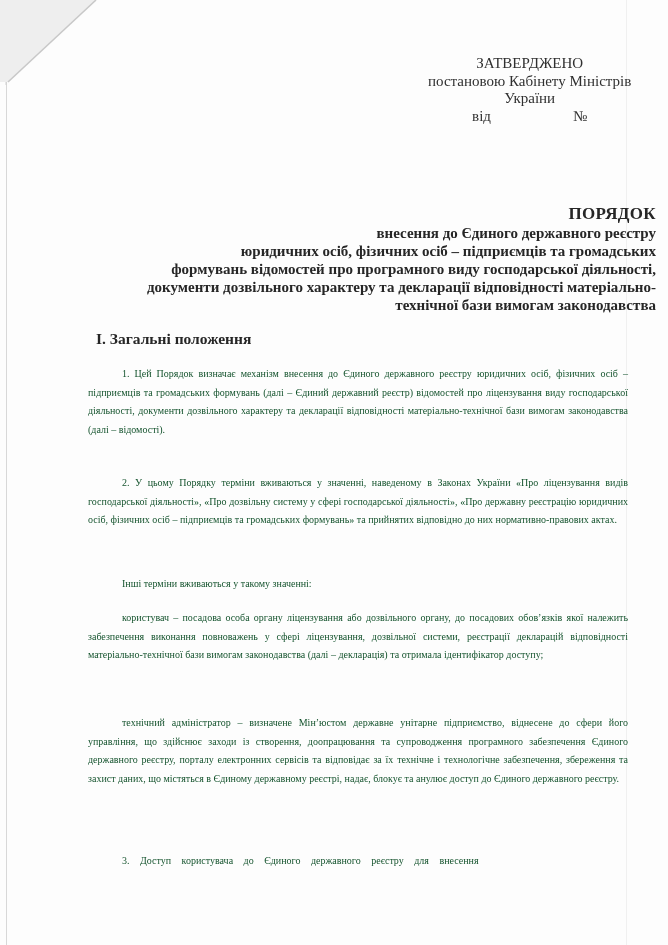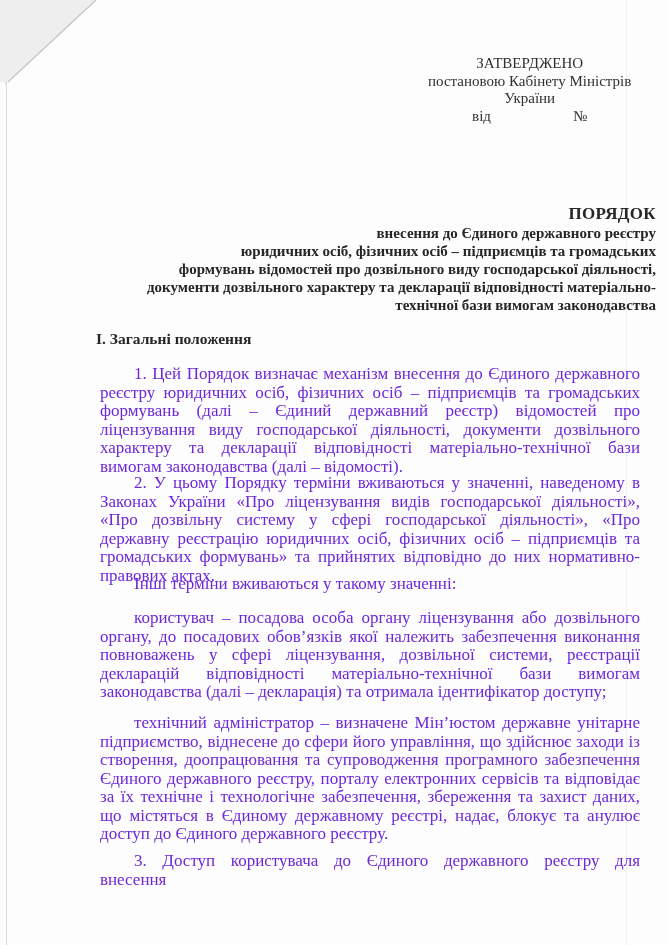--- a/index.html
+++ b/index.html
@@ -78,26 +78,26 @@
       width: 560px;
       top: 330px;
       text-align: left;
       font-weight: bold;
       font-size: 15.5px;
       color: #262626;
     }
 
     .body-text {
       position: absolute;
-      left: 100px;
+      left: 88px;
       width: 540px;
-      font-size: 17px;
+      font-size: 10px;
       line-height: 18.5px;
       text-align: justify;
-      color: #6d28d9;
+      color: #14532d;
     }
     .body-text p {
       margin: 0;
       text-indent: 34px;
     }
     #p1 { top: 365px; }
     #p2 { top: 474px; }
     #p3 { top: 575px; }
     #p4 { top: 609px; }
     #p5 { top: 714px; }
@@ -122,21 +122,21 @@
     <div class="line">України</div>
     <div class="line">
       <span>від</span><span class="no-sign">№</span>
     </div>
   </div>
 
   <div class="title-block">
     <div class="title-main">ПОРЯДОК</div>
     <div class="title-sub">внесення до Єдиного державного реєстру</div>
     <div class="title-sub">юридичних осіб, фізичних осіб – підприємців та громадських</div>
-    <div class="title-sub">формувань відомостей про дозвільного виду господарської діяльності,</div>
+    <div class="title-sub">формувань відомостей про програмного виду господарської діяльності,</div>
     <div class="title-sub">документи дозвільного характеру та декларації відповідності матеріально-</div>
     <div class="title-sub">технічної бази вимогам законодавства</div>
   </div>
 
   <div class="section-heading">І. Загальні положення</div>
 
   <div class="body-text" id="p1">
     <p>1. Цей Порядок визначає механізм внесення до Єдиного державного реєстру юридичних осіб, фізичних осіб – підприємців та громадських формувань (далі – Єдиний державний реєстр) відомостей про ліцензування виду господарської діяльності, документи дозвільного характеру та декларації відповідності матеріально-технічної бази вимогам законодавства (далі – відомості).</p>
   </div>
   <div class="body-text" id="p2">

